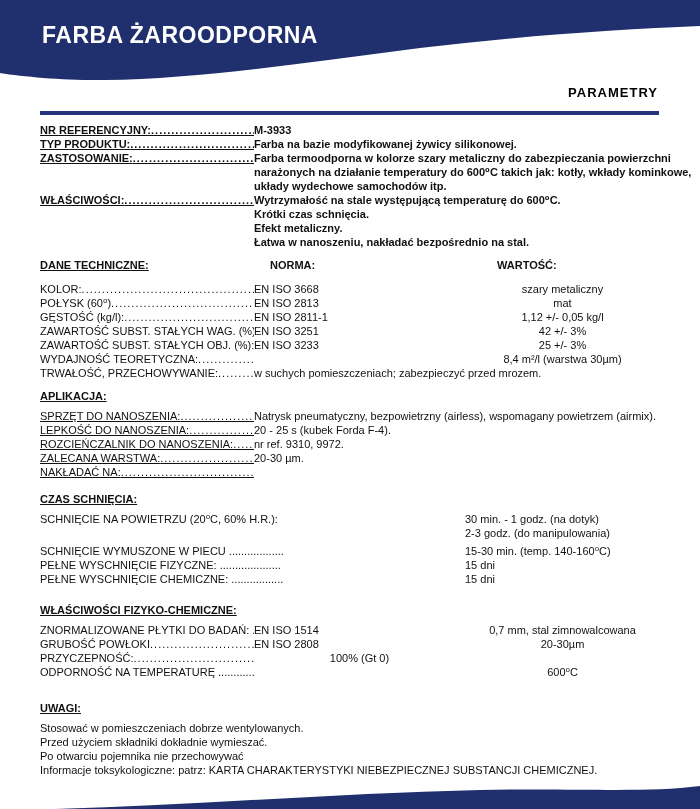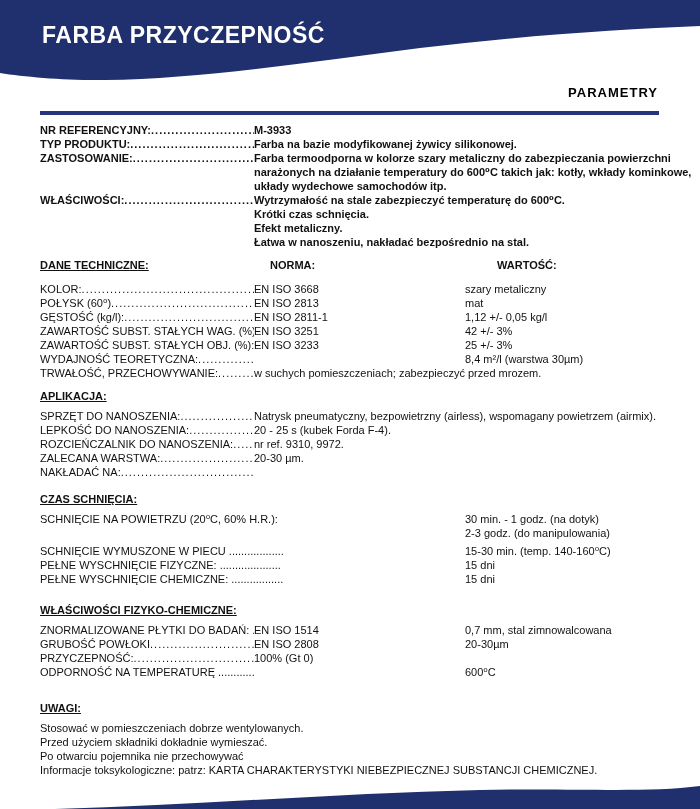--- a/index.html
+++ b/index.html
@@ -23,28 +23,28 @@
   .rule{position:absolute;left:40px;right:41px;top:111px;height:4px;background:#26357e;}
   
   .content{padding:6px 40px 0 40px;font-size:11px;line-height:14px;}
   .lbl{white-space:nowrap;}
   .leader{
     flex:1 1 auto;overflow:hidden;white-space:nowrap;
     letter-spacing:1px;min-width:0;
   }
   
   .row2{display:grid;grid-template-columns:214px 1fr;}
-  .row2 .cell-label{display:flex;min-width:0;overflow:hidden;}
+  .row2 .cell-label{display:flex;min-width:0;overflow:hidden;text-decoration:underline;}
   .row2 .cell-value{white-space:nowrap;}
   .info .lbl,.info .leader,.info .cell-value{font-weight:700;}
   
   .row3{display:grid;grid-template-columns:214px 211px 1fr;}
   .row3 .cell-label{display:flex;min-width:0;overflow:hidden;}
   .row3 .cell-norma{white-space:nowrap;}
-  .row3 .cell-wart{white-space:nowrap;}
+  .row3 .cell-wart{white-space:nowrap;text-align:center;}
   .row3 .cell-wide{grid-column:2/4;white-space:nowrap;}
   
   .rowc{display:grid;grid-template-columns:425px 1fr;}
   .rowc .cell-label{white-space:nowrap;overflow:hidden;}
   .rowc .cell-value{white-space:nowrap;}
   .sec-heading{
     font-weight:700;text-decoration:underline;white-space:nowrap;
     margin:9px 0 6px 0;
   }
   .cols-heading{display:grid;grid-template-columns:214px 211px 1fr;font-weight:700;margin:9px 0 6px 0;gap:16px;}
@@ -56,21 +56,21 @@
   .footer{position:absolute;left:0;bottom:0;width:700px;height:50px;}
   .footer svg{position:absolute;bottom:0;left:0;display:block;}
 </style>
 </head>
 <body>
 
 <div class="header">
   <svg width="700" height="100" viewBox="0 0 700 100">
     <path d="M0,0 H700 V26 C620,29 520,36 420,48 C310,62 200,79 105,80 C65,80.5 25,77 0,73 Z" fill="#202f6d"></path>
   </svg>
-  <div class="doc-title">FARBA PRZYCZEPNOŚĆ</div>
+  <div class="doc-title">FARBA ŻAROODPORNA</div>
   <div class="params-title">PARAMETRY</div>
   <div class="rule"></div>
 </div>
 
 <div class="content">
 
   <div class="row2 info">
     <div class="cell-label">
         <span class="lbl">NR REFERENCYJNY:</span>
         <span class="leader"> ................................................................................................................................................................</span>
@@ -94,21 +94,21 @@
       <div>narażonych na działanie temperatury do 600⁰C takich jak: kotły, wkłady kominkowe,</div>
       <div>układy wydechowe samochodów itp.</div>
     </div>
   </div>
   <div class="row2 info">
     <div class="cell-label">
         <span class="lbl">WŁAŚCIWOŚCI:</span>
         <span class="leader"> ................................................................................................................................................................</span>
       </div>
     <div class="cell-value">
-      <div>Wytrzymałość na stale zabezpieczyć temperaturę do 600⁰C.</div>
+      <div>Wytrzymałość na stale występującą temperaturę do 600⁰C.</div>
       <div>Krótki czas schnięcia.</div>
       <div>Efekt metaliczny.</div>
       <div>Łatwa w nanoszeniu, nakładać bezpośrednio na stal.</div>
     </div>
   </div>
 
   <div class="cols-heading">
     <span class="sec-heading" style="margin:0">DANE TECHNICZNE:</span>
     <span>NORMA:</span>
     <span>WARTOŚĆ:</span>

